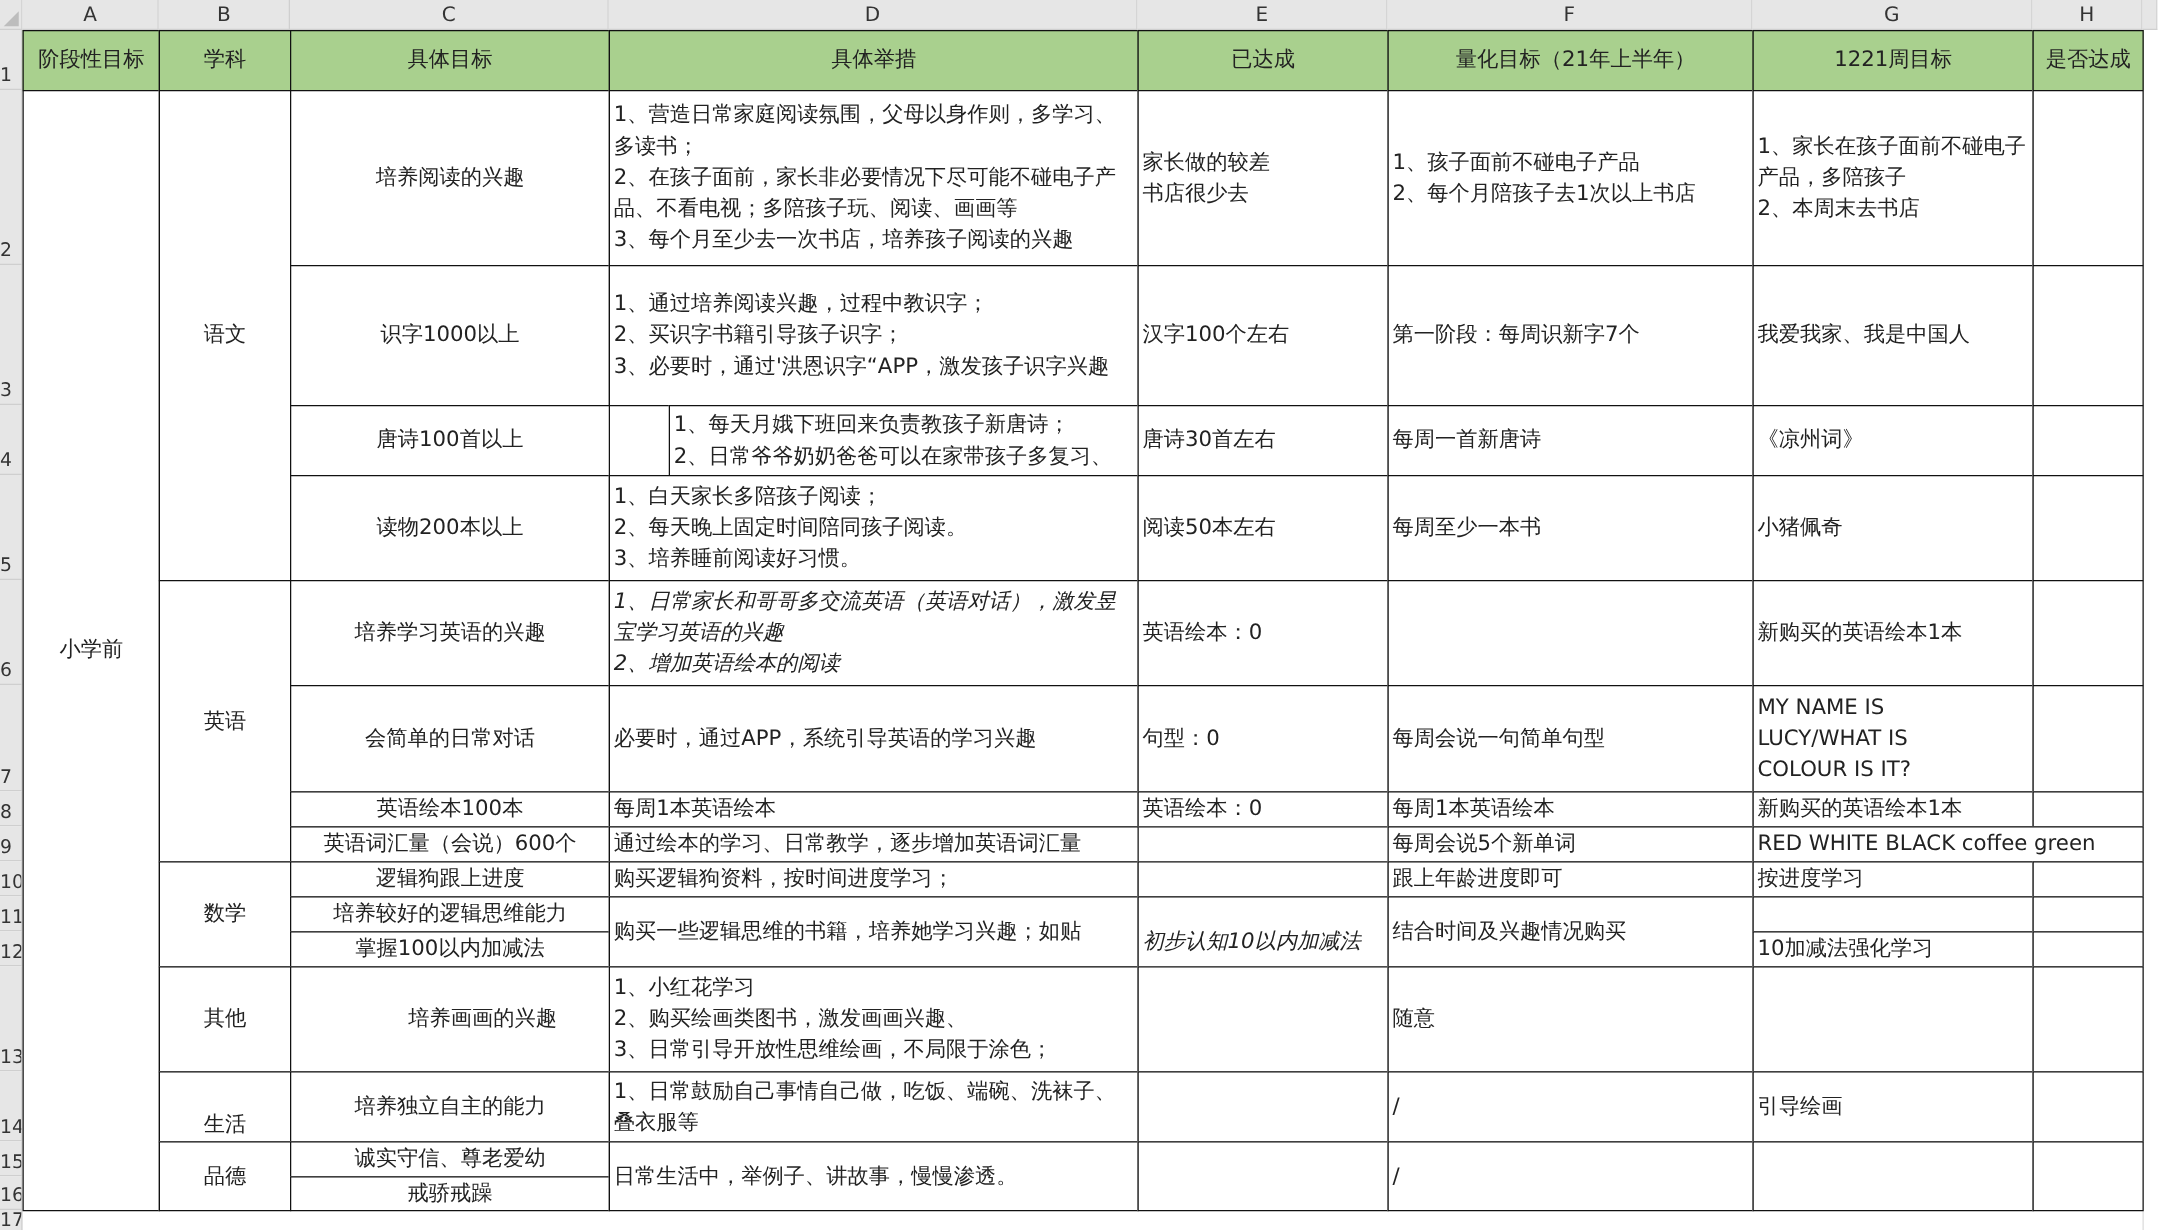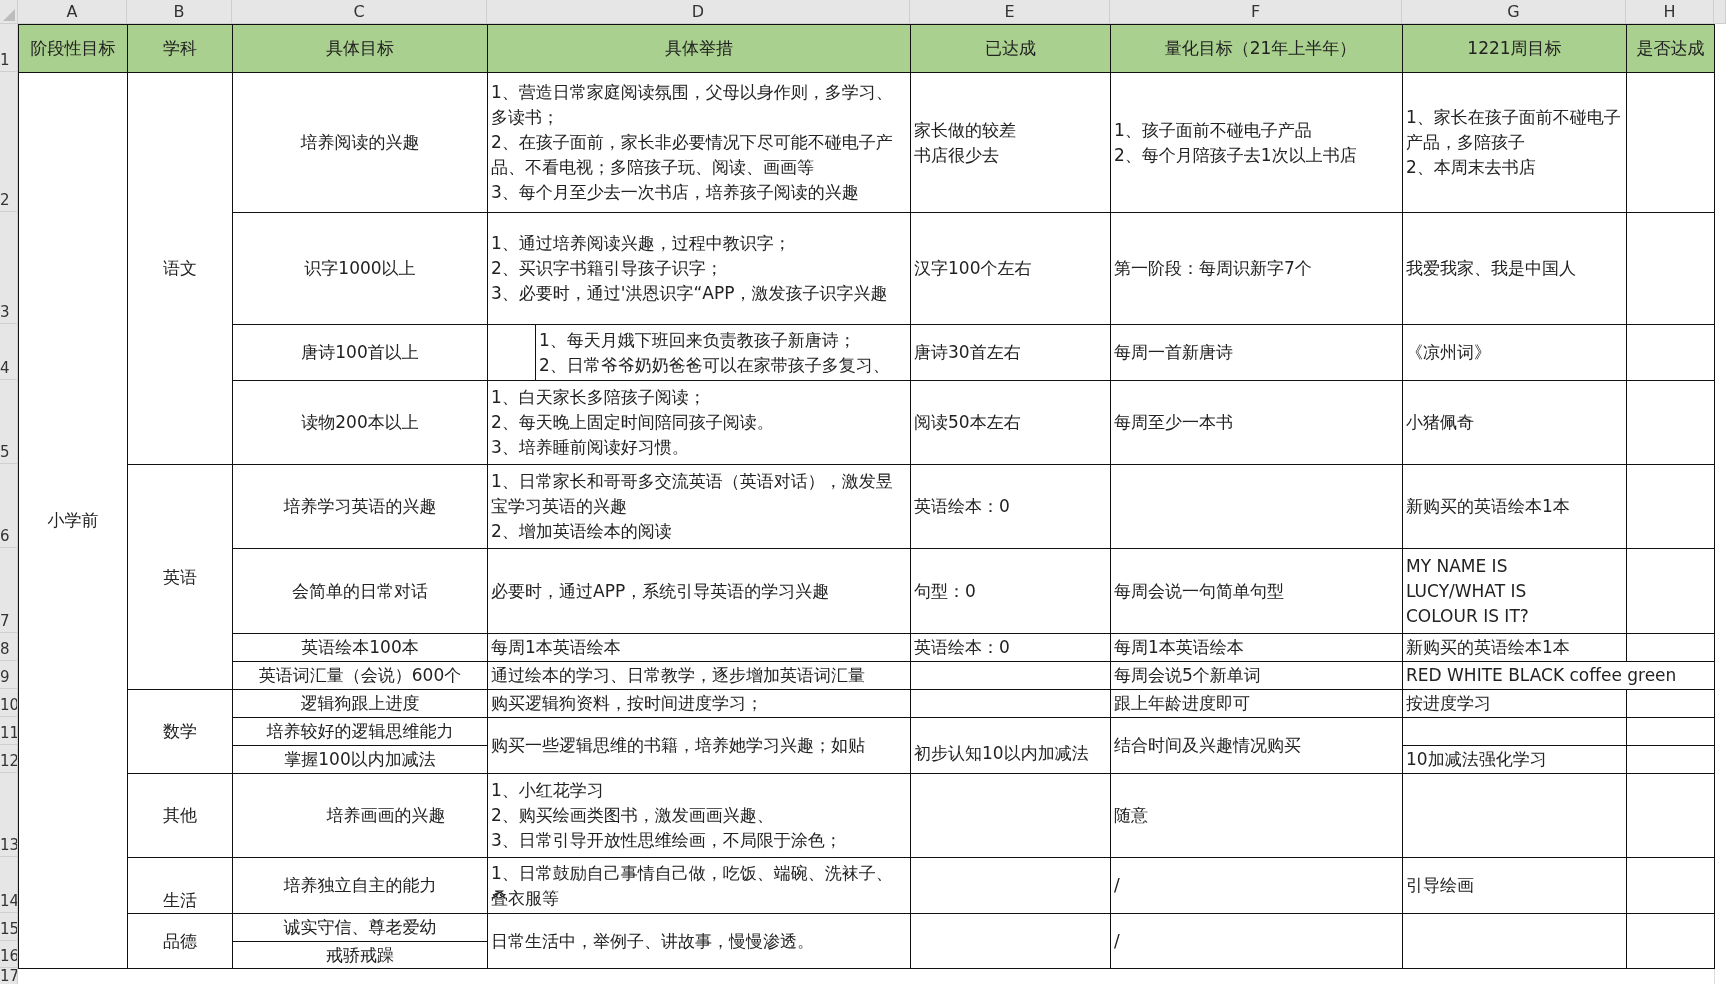--- a/index.html
+++ b/index.html
@@ -187,21 +187,21 @@
 <div class="cell left" style="left:1402px;top:380px;width:225px;height:85px;">
     <span class="txt">小猪佩奇</span>
   </div>
 <div class="cell left" style="left:1626px;top:380px;width:89px;height:85px;">
     <span class="txt"></span>
   </div>
 
 <div class="cell center" style="left:232px;top:464px;width:256px;height:85px;">
     <span class="txt">培养学习英语的兴趣</span>
   </div>
-<div class="cell left" style="left:487px;top:464px;width:424px;height:85px;">
+<div class="cell left" style="left:487px;top:464px;width:424px;height:85px;font-style:italic;">
     <span class="txt">1、日常家长和哥哥多交流英语（英语对话），激发昱宝学习英语的兴趣
 2、增加英语绘本的阅读</span>
   </div>
 <div class="cell left" style="left:910px;top:464px;width:201px;height:85px;">
     <span class="txt">英语绘本：0</span>
   </div>
 <div class="cell left" style="left:1110px;top:464px;width:293px;height:85px;">
     <span class="txt"></span>
   </div>
 <div class="cell left" style="left:1402px;top:464px;width:225px;height:85px;">
@@ -288,21 +288,21 @@
 
 <div class="cell center nowrap" style="left:232px;top:717px;width:256px;height:29px;">
     <span class="txt">培养较好的逻辑思维能力</span>
   </div>
 <div class="cell center nowrap" style="left:232px;top:745px;width:256px;height:29px;">
     <span class="txt">掌握100以内加减法</span>
   </div>
 <div class="cell left nowrap" style="left:487px;top:717px;width:424px;height:57px;">
     <span class="txt">购买一些逻辑思维的书籍，培养她学习兴趣；如贴</span>
   </div>
-<div class="cell left nowrap" style="left:910px;top:717px;width:201px;height:73px;">
+<div class="cell left nowrap" style="left:910px;top:717px;width:201px;height:73px;font-style:italic;">
     <span class="txt">初步认知10以内加减法</span>
   </div>
 <div class="cell left nowrap" style="left:1110px;top:717px;width:293px;height:57px;">
     <span class="txt">结合时间及兴趣情况购买</span>
   </div>
 <div class="cell left nowrap" style="left:1402px;top:717px;width:225px;height:29px;">
     <span class="txt"></span>
   </div>
 <div class="cell left" style="left:1626px;top:717px;width:89px;height:29px;">
     <span class="txt"></span>

